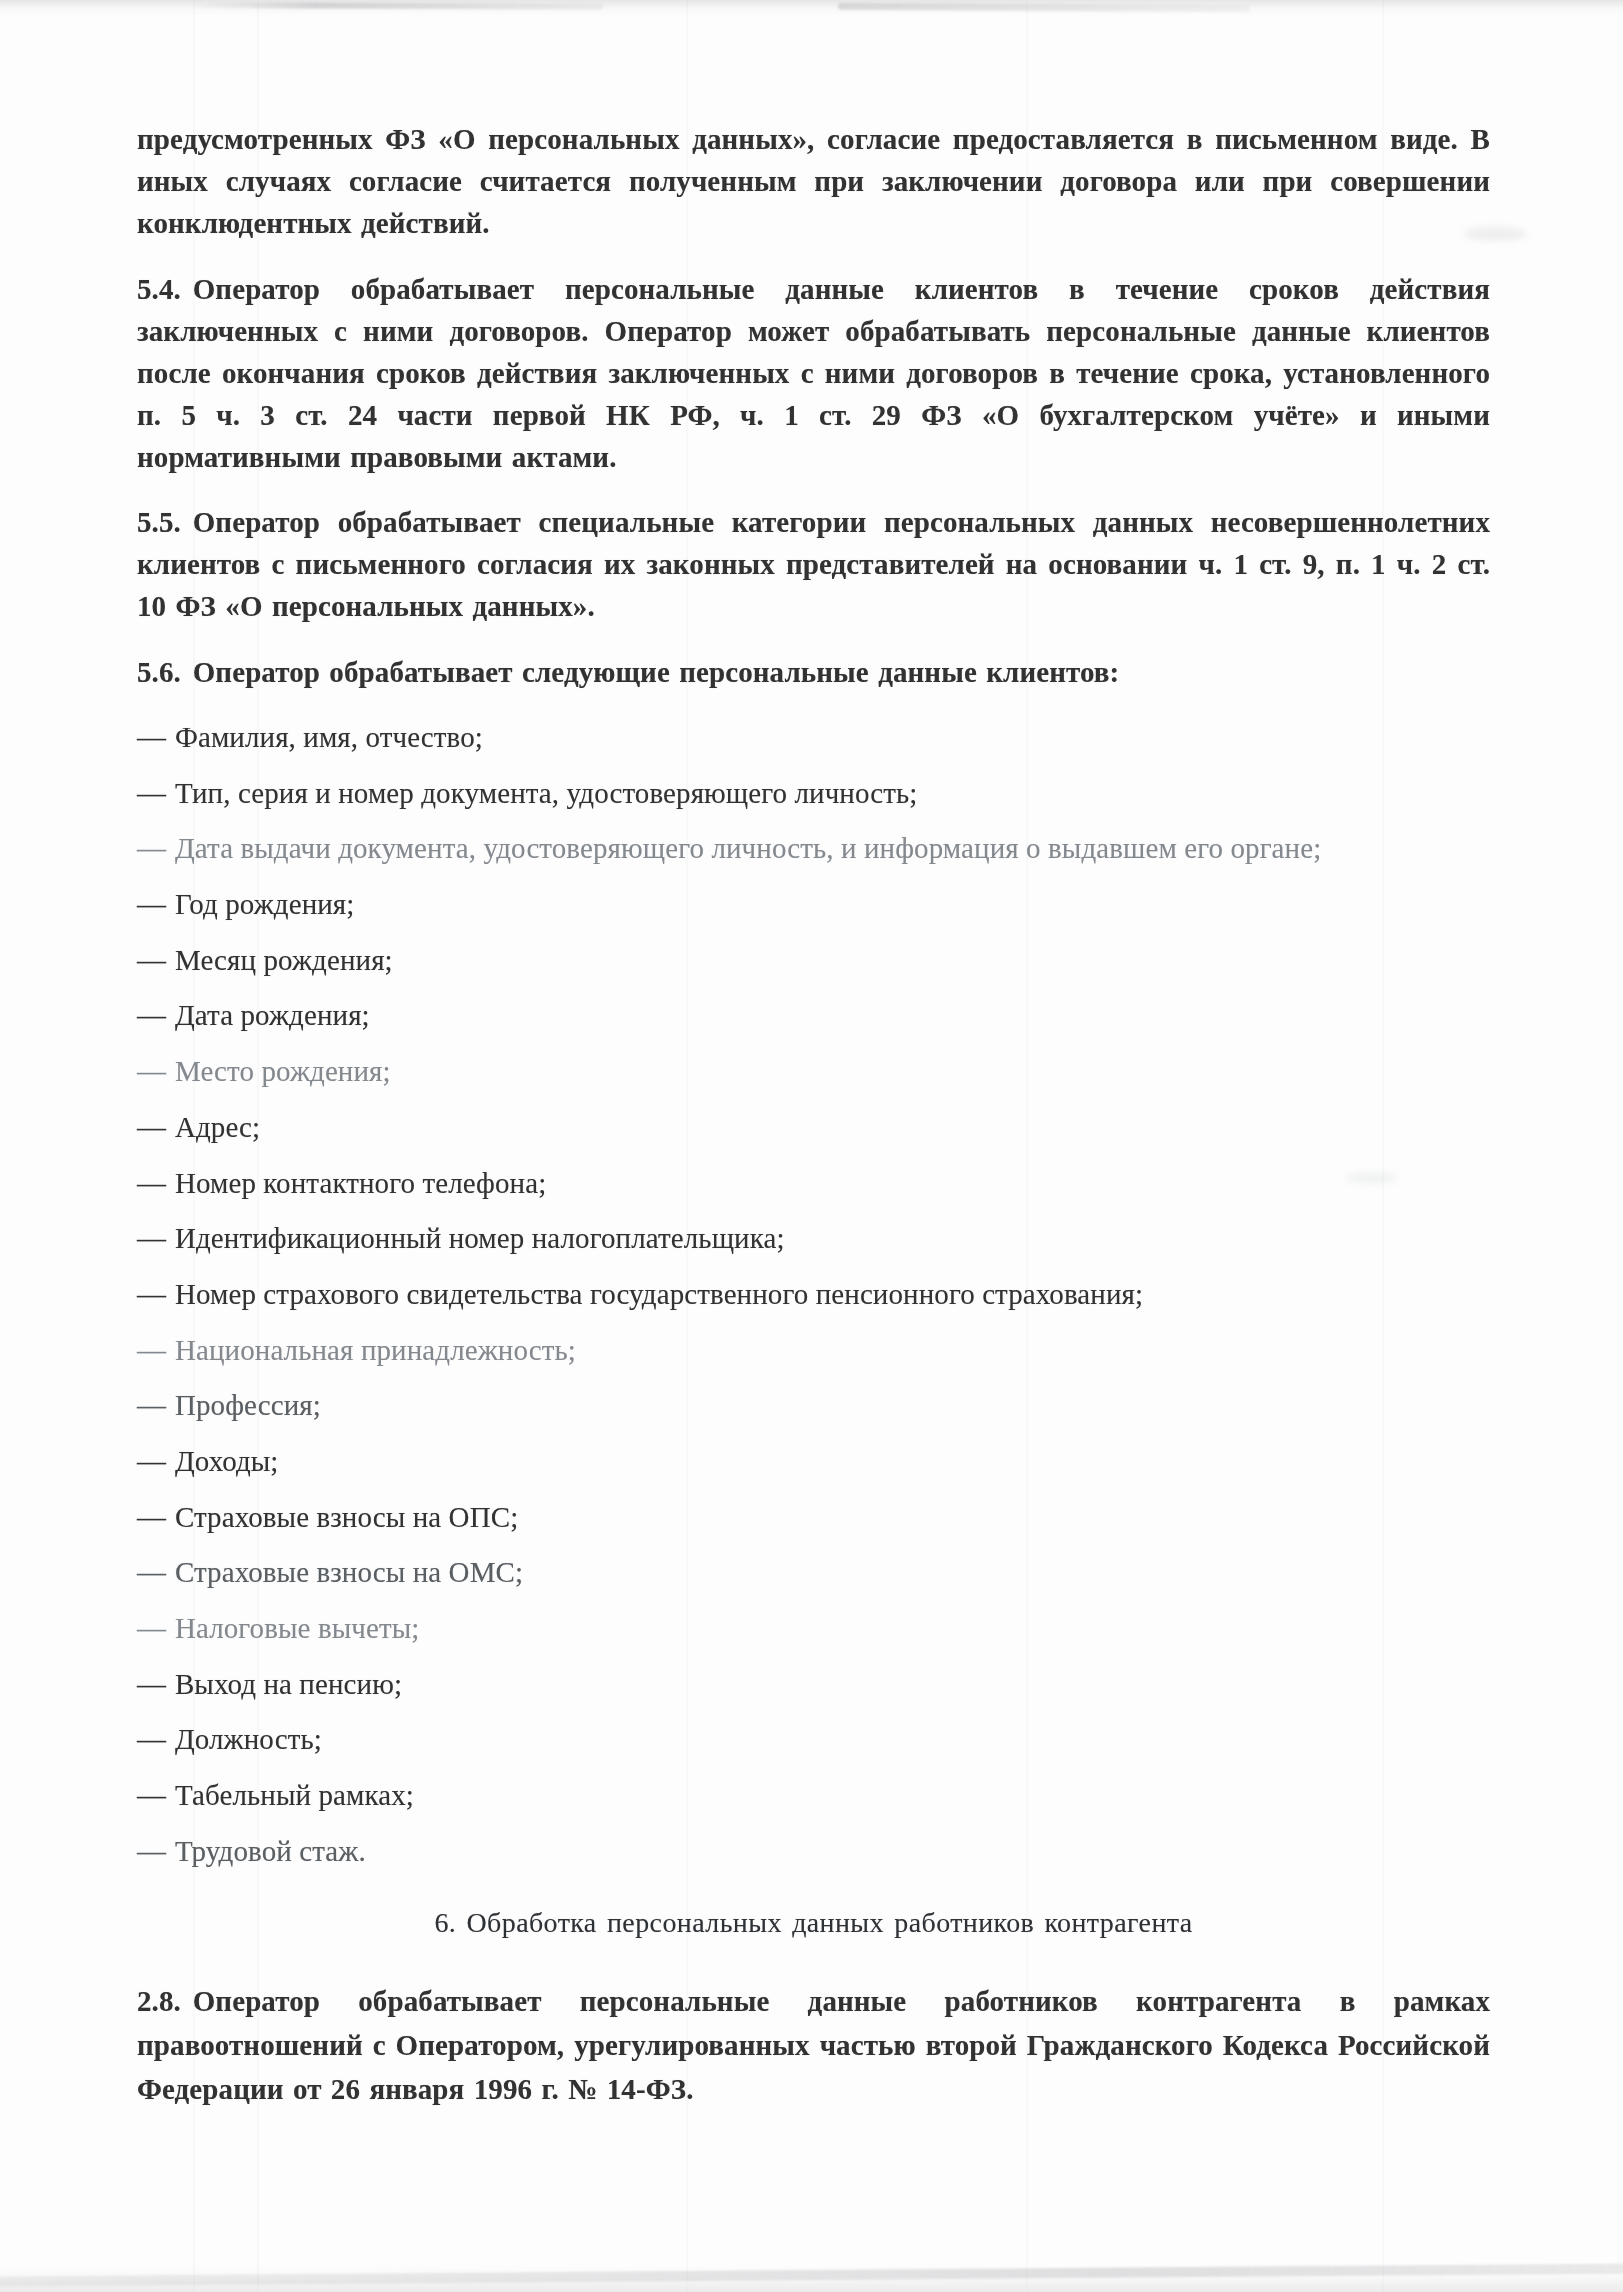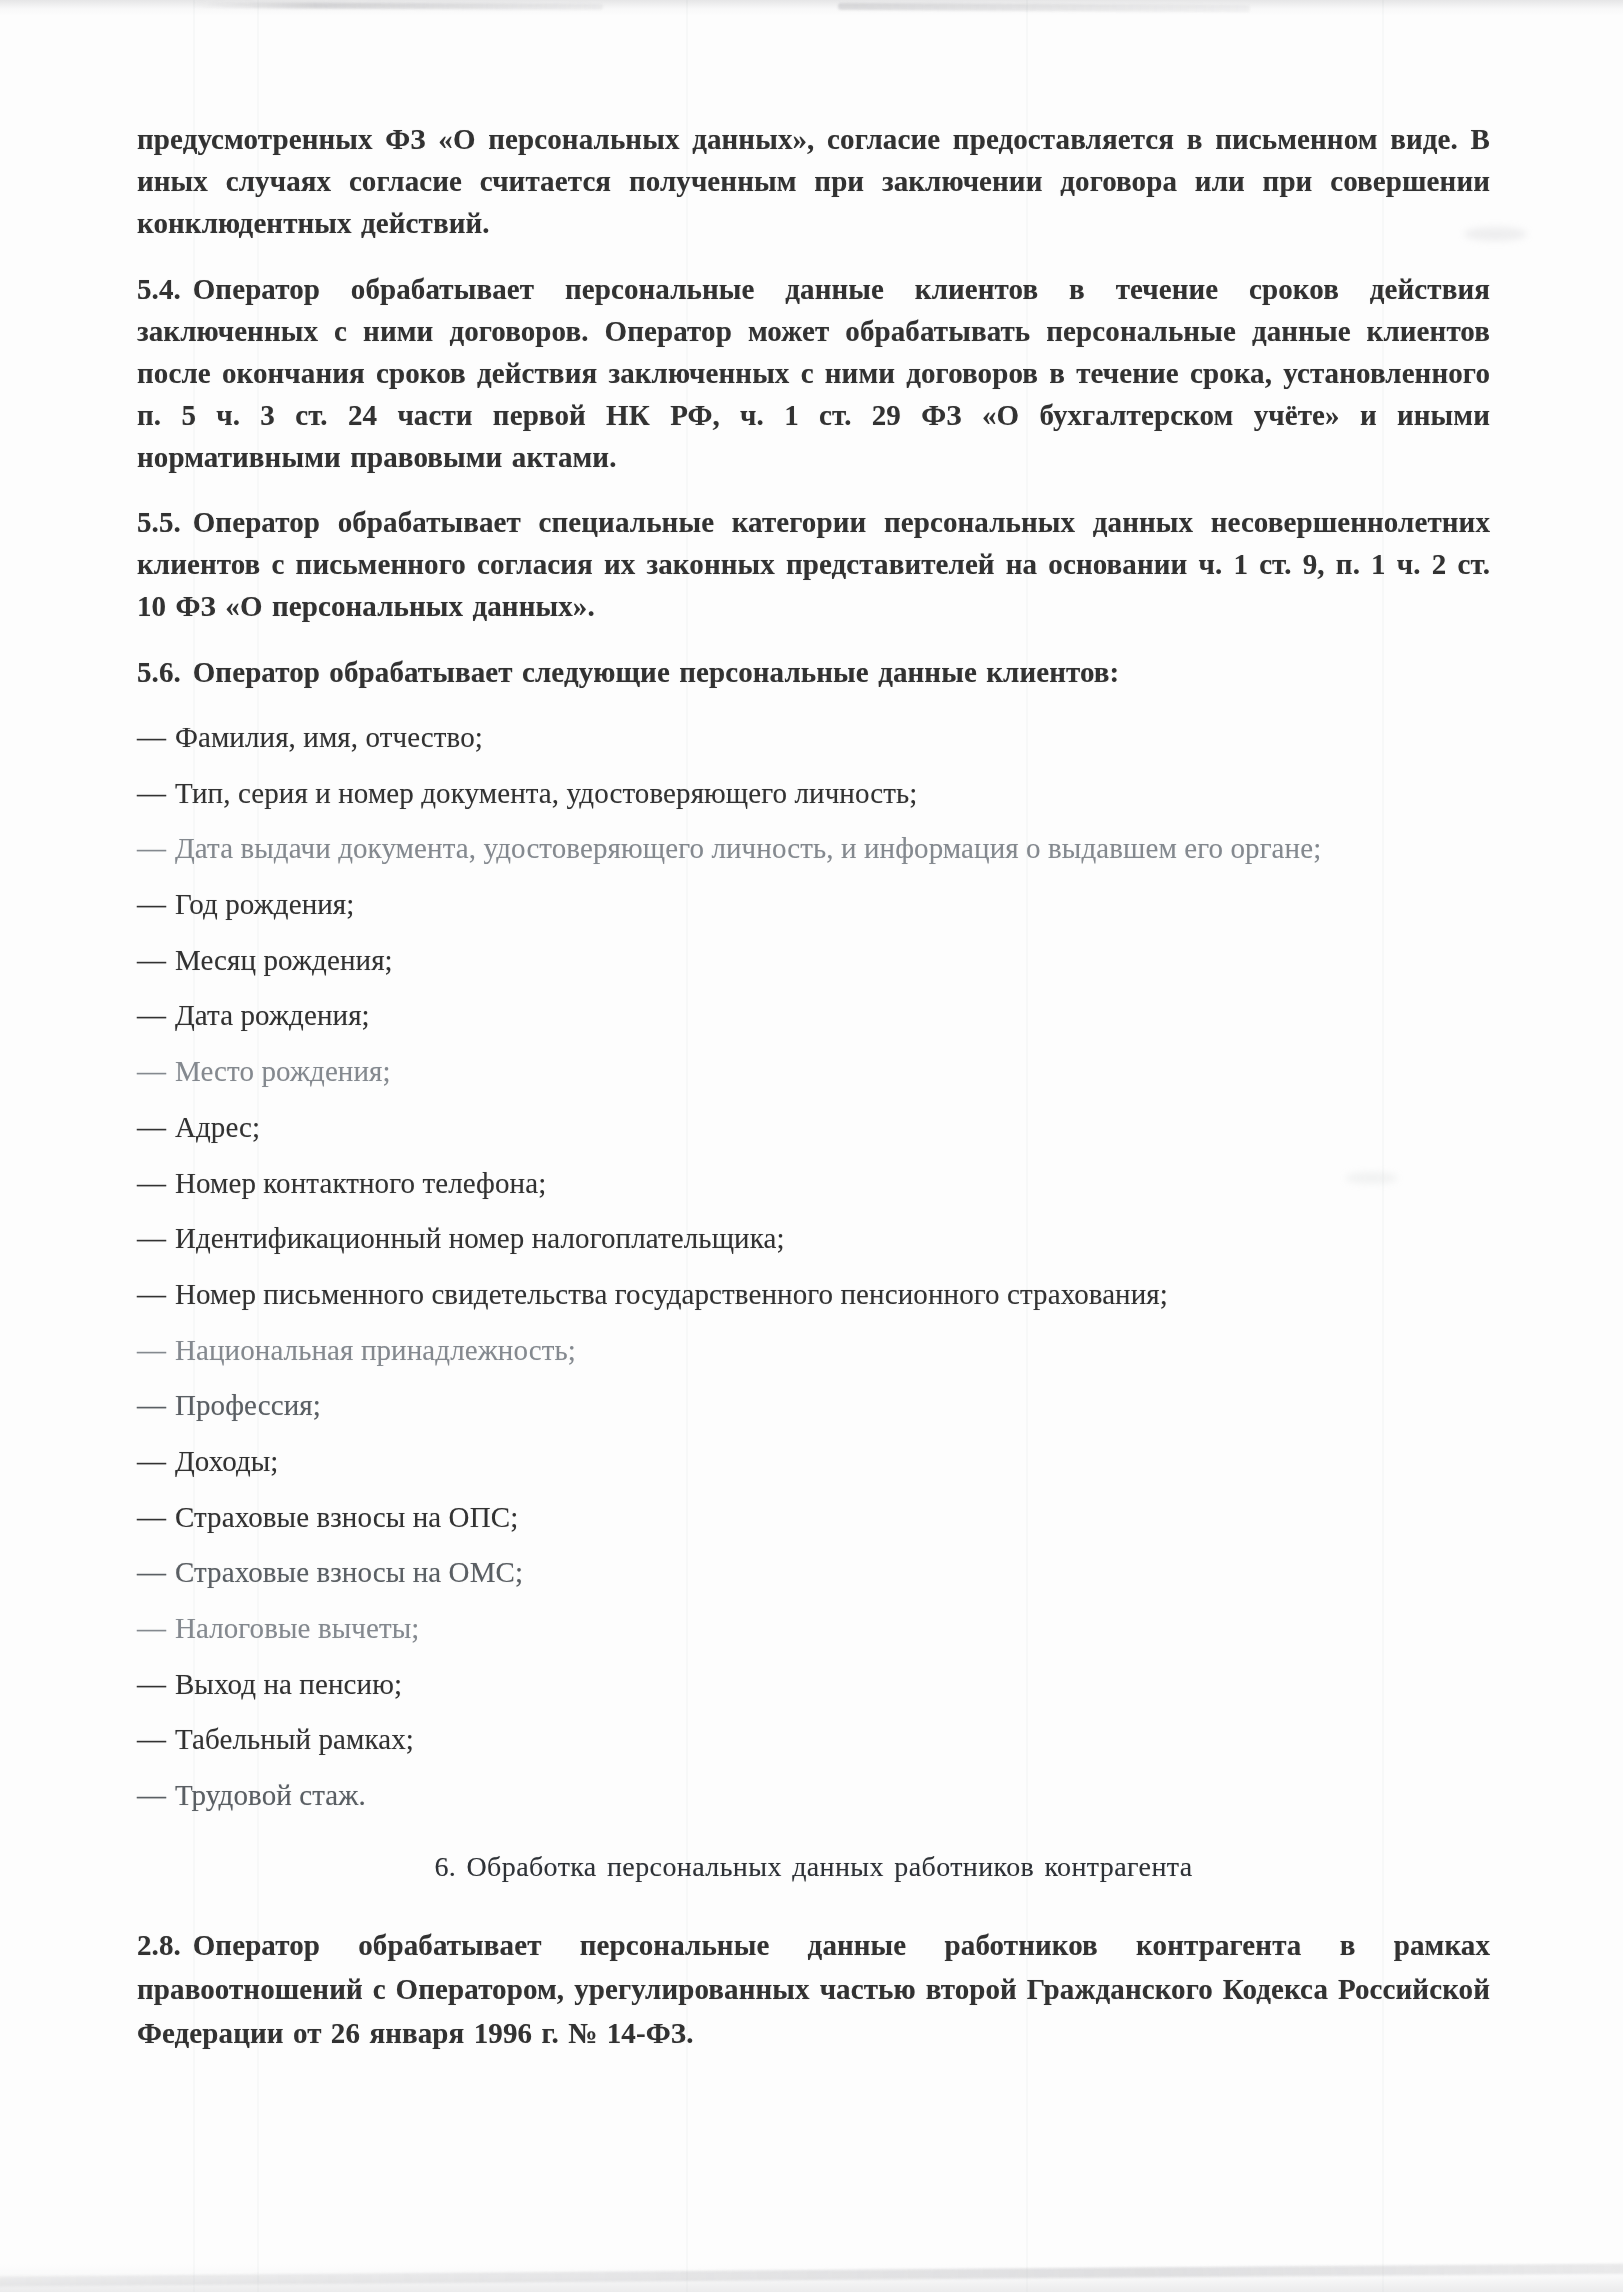--- a/index.html
+++ b/index.html
@@ -125,28 +125,29 @@
       <div class="li"><span class="dash">—</span><span>Фамилия, имя, отчество;</span></div>
       <div class="li"><span class="dash">—</span><span>Тип, серия и номер документа, удостоверяющего личность;</span></div>
       <div class="li muted"><span class="dash">—</span><span>Дата выдачи документа, удостоверяющего личность, и информация о выдавшем его органе;</span></div>
       <div class="li"><span class="dash">—</span><span>Год рождения;</span></div>
       <div class="li"><span class="dash">—</span><span>Месяц рождения;</span></div>
       <div class="li"><span class="dash">—</span><span>Дата рождения;</span></div>
       <div class="li muted"><span class="dash">—</span><span>Место рождения;</span></div>
       <div class="li"><span class="dash">—</span><span>Адрес;</span></div>
       <div class="li"><span class="dash">—</span><span>Номер контактного телефона;</span></div>
       <div class="li"><span class="dash">—</span><span>Идентификационный номер налогоплательщика;</span></div>
-      <div class="li"><span class="dash">—</span><span>Номер письменного свидетельства государственного пенсионного страхования;</span></div>
+      <div class="li"><span class="dash">—</span><span>Номер страхового свидетельства государственного пенсионного страхования;</span></div>
       <div class="li muted"><span class="dash">—</span><span>Национальная принадлежность;</span></div>
       <div class="li dim"><span class="dash">—</span><span>Профессия;</span></div>
       <div class="li"><span class="dash">—</span><span>Доходы;</span></div>
       <div class="li"><span class="dash">—</span><span>Страховые взносы на ОПС;</span></div>
       <div class="li dim"><span class="dash">—</span><span>Страховые взносы на ОМС;</span></div>
       <div class="li muted"><span class="dash">—</span><span>Налоговые вычеты;</span></div>
       <div class="li"><span class="dash">—</span><span>Выход на пенсию;</span></div>
+      <div class="li"><span class="dash">—</span><span>Должность;</span></div>
       <div class="li"><span class="dash">—</span><span>Табельный рамках;</span></div>
       <div class="li dim"><span class="dash">—</span><span>Трудовой стаж.</span></div>
     </div>
 
     <div class="heading6">6. Обработка персональных данных работников контрагента</div>
 
     <p class="para last"><span class="clause-num">2.8.</span><span>Оператор обрабатывает персональные данные работников контрагента в рамках правоотношений с Оператором, урегулированных частью второй Гражданского Кодекса Российской Федерации от 26 января 1996 г. № 14-ФЗ.</span></p>
 
   </div>
 

